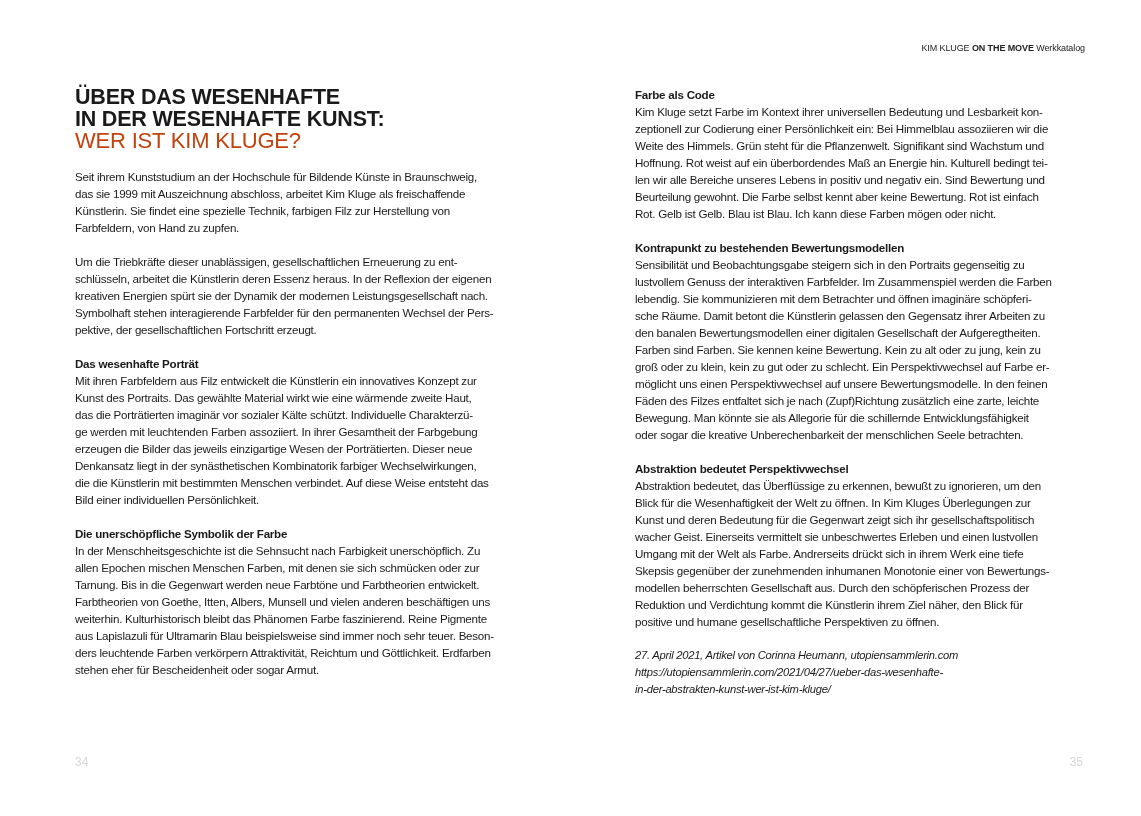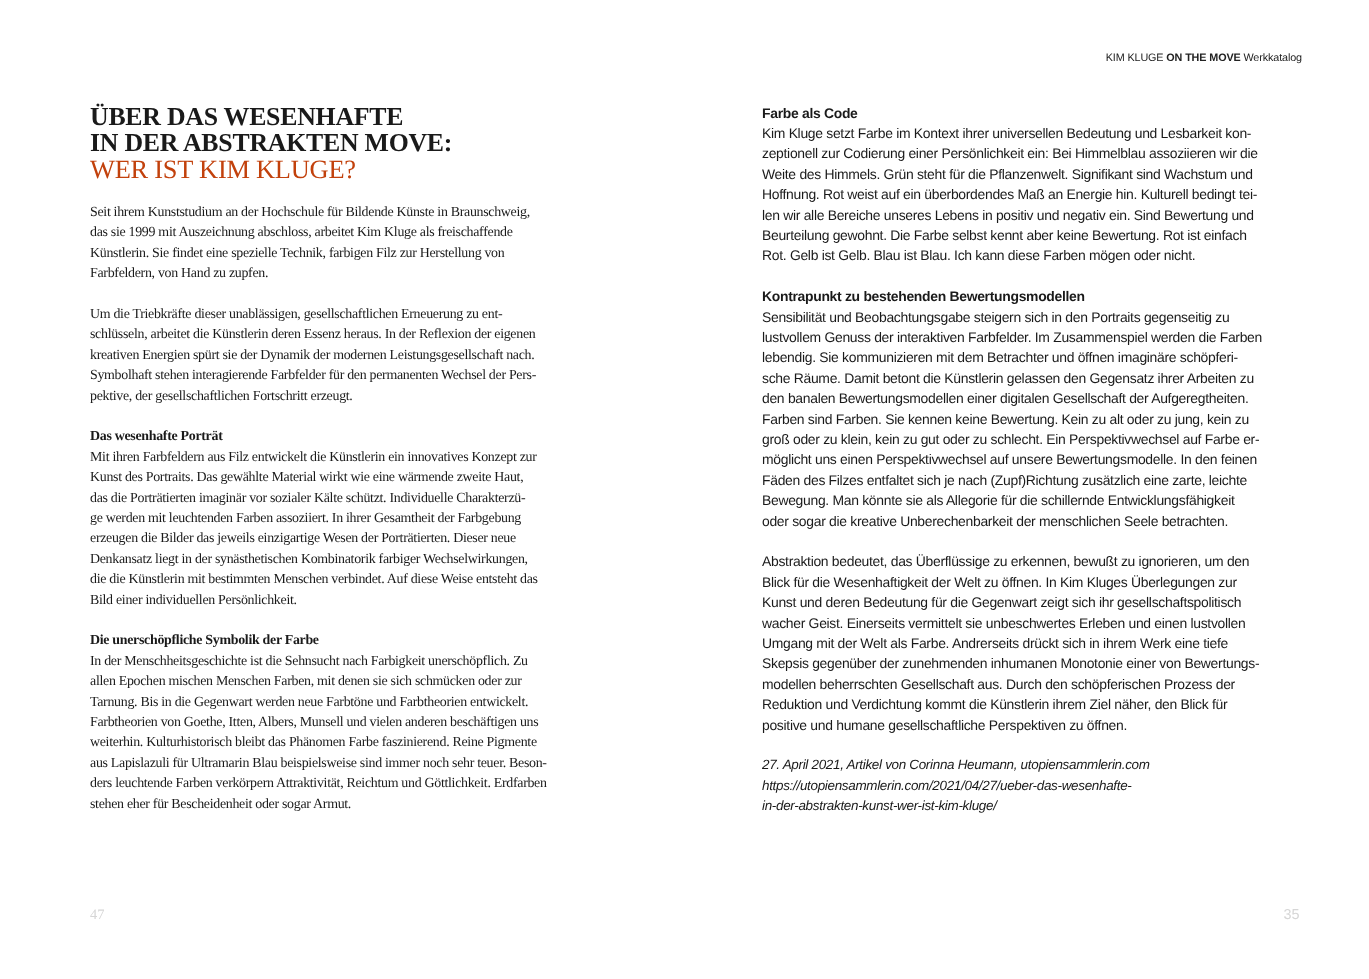--- a/index.html
+++ b/index.html
@@ -1,21 +1,21 @@
 <!DOCTYPE html>
 <html><head>
 <meta charset="utf-8">
 <style>
   html, body { margin: 0; padding: 0; }
   body {
     width: 1141px; height: 816px; background: #ffffff; position: relative; overflow: hidden;
     font-family: "Liberation Sans", sans-serif; color: #1a1a1a;
   }
   .page { position: absolute; top: 0; height: 657px; }
-  .page.left { left: 0; width: 570px; font-family: Liberation Serif, serif; }
+  .page.left { left: 0; width: 570px; }
   .page.right { left: 570px; width: 571px; }
 
   .running-head {
     position: absolute; top: 43px; right: 56px;
     font-size: 9px; letter-spacing: -0.1px; color: #222; white-space: nowrap;
   }
   .running-head b { font-weight: bold; }
 
   .title {
     position: absolute; left: 75px; top: 86px; width: 460px; margin: 0;
@@ -40,21 +40,21 @@
   }
   .page.left .page-num { left: 75px; }
   .page.right .page-num { right: 58px; }
 </style>
 </head>
 <body>
 
 <div class="page left">
   <h1 class="title">
     <span class="bold">ÜBER DAS WESENHAFTE</span>
-    <span class="bold">IN DER ABSTRAKTEN MOVE:</span>
+    <span class="bold">IN DER WESENHAFTE KUNST:</span>
     <span class="light">WER IST KIM KLUGE?</span>
   </h1>
 
   <div class="col left">
     <p>Seit ihrem Kunststudium an der Hochschule für Bildende Künste in Braunschweig,
 das sie 1999 mit Auszeichnung abschloss, arbeitet Kim Kluge als freischaffende
 Künstlerin. Sie findet eine spezielle Technik, farbigen Filz zur Herstellung von
 Farbfeldern, von Hand zu zupfen.</p>
 
     <div class="section">
@@ -86,21 +86,21 @@
 allen Epochen mischen Menschen Farben, mit denen sie sich schmücken oder zur
 Tarnung. Bis in die Gegenwart werden neue Farbtöne und Farbtheorien entwickelt.
 Farbtheorien von Goethe, Itten, Albers, Munsell und vielen anderen beschäftigen uns
 weiterhin. Kulturhistorisch bleibt das Phänomen Farbe faszinierend. Reine Pigmente
 aus Lapislazuli für Ultramarin Blau beispielsweise sind immer noch sehr teuer. Beson-
 ders leuchtende Farben verkörpern Attraktivität, Reichtum und Göttlichkeit. Erdfarben
 stehen eher für Bescheidenheit oder sogar Armut.</p>
     </div>
   </div>
 
-  <div class="page-num">47</div>
+  <div class="page-num">34</div>
 </div>
 
 <div class="page right">
   <div class="running-head">
     <span>KIM KLUGE </span><b>ON THE MOVE</b><span> Werkkatalog</span>
   </div>
 
   <div class="col right">
     <div class="section">
       <h3>Farbe als Code</h3>
@@ -122,20 +122,21 @@
 den banalen Bewertungsmodellen einer digitalen Gesellschaft der Aufgeregtheiten.
 Farben sind Farben. Sie kennen keine Bewertung. Kein zu alt oder zu jung, kein zu
 groß oder zu klein, kein zu gut oder zu schlecht. Ein Perspektivwechsel auf Farbe er-
 möglicht uns einen Perspektivwechsel auf unsere Bewertungsmodelle. In den feinen
 Fäden des Filzes entfaltet sich je nach (Zupf)Richtung zusätzlich eine zarte, leichte
 Bewegung. Man könnte sie als Allegorie für die schillernde Entwicklungsfähigkeit
 oder sogar die kreative Unberechenbarkeit der menschlichen Seele betrachten.</p>
     </div>
 
     <div class="section">
+      <h3>Abstraktion bedeutet Perspektivwechsel</h3>
       <p>Abstraktion bedeutet, das Überflüssige zu erkennen, bewußt zu ignorieren, um den
 Blick für die Wesenhaftigkeit der Welt zu öffnen. In Kim Kluges Überlegungen zur
 Kunst und deren Bedeutung für die Gegenwart zeigt sich ihr gesellschaftspolitisch
 wacher Geist. Einerseits vermittelt sie unbeschwertes Erleben und einen lustvollen
 Umgang mit der Welt als Farbe. Andrerseits drückt sich in ihrem Werk eine tiefe
 Skepsis gegenüber der zunehmenden inhumanen Monotonie einer von Bewertungs-
 modellen beherrschten Gesellschaft aus. Durch den schöpferischen Prozess der
 Reduktion und Verdichtung kommt die Künstlerin ihrem Ziel näher, den Blick für
 positive und humane gesellschaftliche Perspektiven zu öffnen.</p>
     </div>

